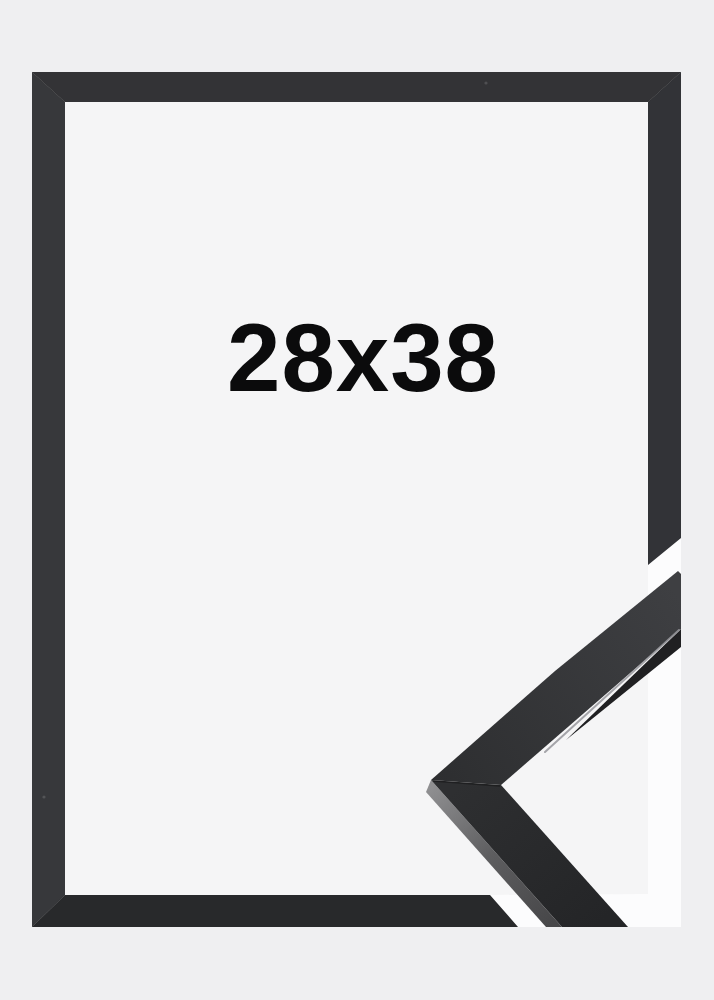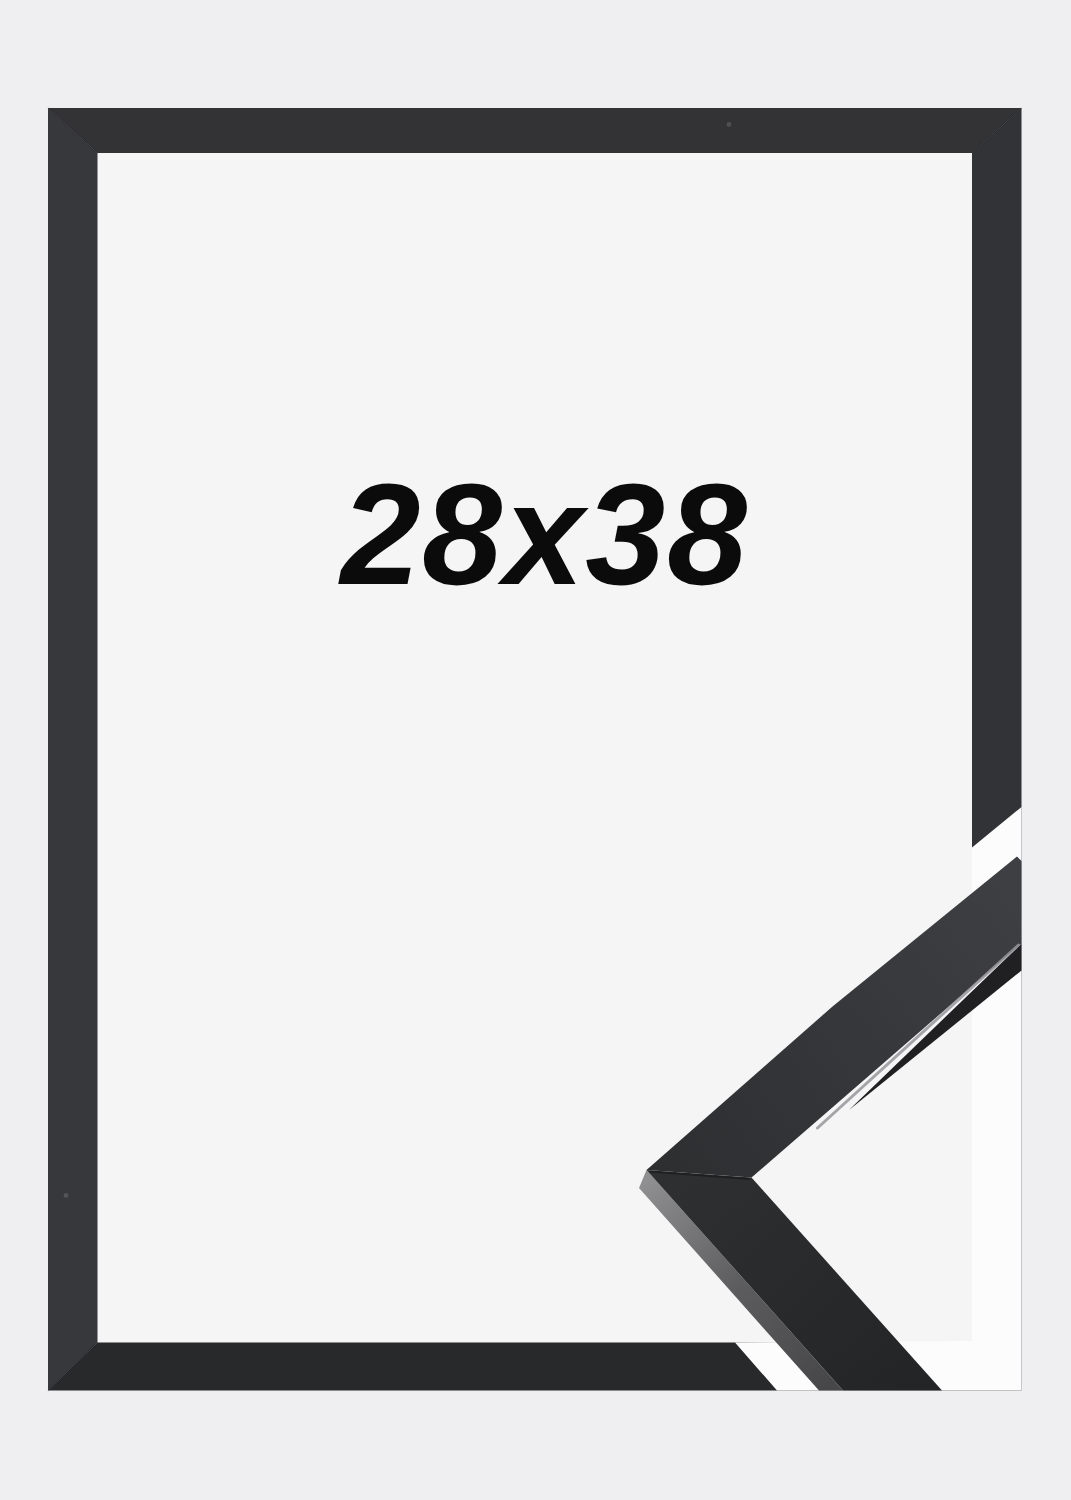--- a/index.html
+++ b/index.html
@@ -7,21 +7,20 @@
     padding: 0;
     background: #e8e8ea;
     font-family: "Liberation Sans", sans-serif;
   }
   .stage {
     position: relative;
     width: 714px;
     height: 1000px;
     overflow: hidden;
     background: #efeff1;
-    font-style: italic;
   }
   .stage svg {
     position: absolute;
     top: 0;
     left: 0;
     display: block;
   }
   .size-label {
     position: absolute;
     left: 363px;

